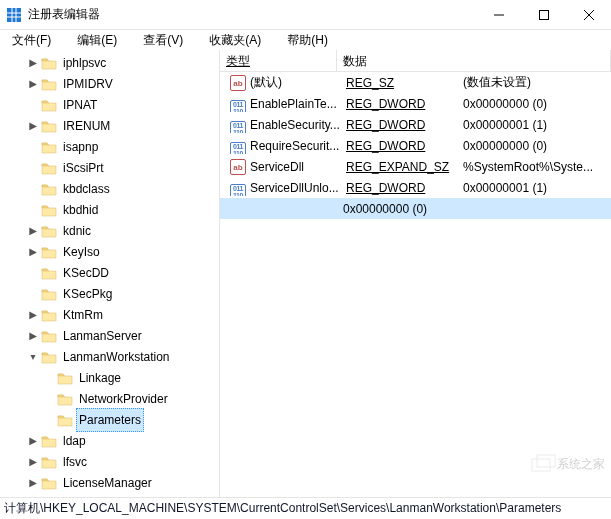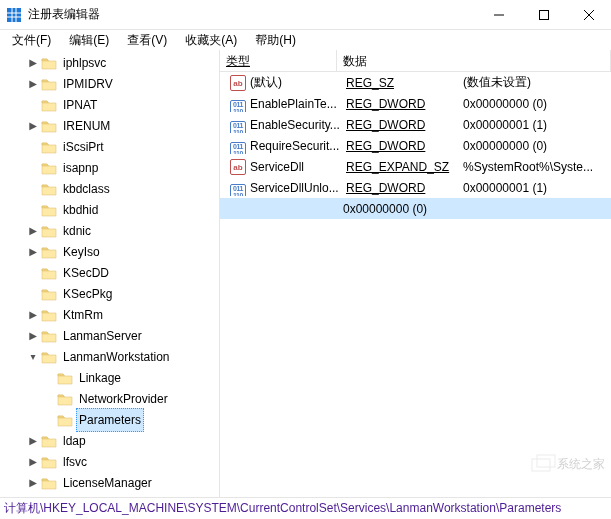--- a/index.html
+++ b/index.html
@@ -4,21 +4,21 @@
 <style>
 * { box-sizing: border-box; margin: 0; padding: 0; font-family: "Microsoft YaHei", "Segoe UI", sans-serif; font-size: 12px; }
 body { background: #fff; width: 611px; height: 519px; overflow: hidden; position: relative; }
 
 .titlebar { height: 30px; display: flex; align-items: center; padding-left: 6px; background: #fff; border-bottom: 1px solid #e5e5e5; }
 .titlebar .app-icon { width: 16px; height: 16px; margin-right: 6px; }
 .titlebar .title { flex: 1; font-size: 12px; color: #000; }
 .titlebar .win-controls { display: flex; height: 100%; }
 .titlebar .win-btn { width: 45px; display: flex; align-items: center; justify-content: center; color: #000; }
 
-.menubar { height: 20px; display: flex; align-items: center; padding: 0 4px; gap: 2px; }
+.menubar { height: 20px; display: flex; align-items: center; padding: 0 4px; gap: 10px; }
 .menubar .menu-item { padding: 2px 8px; cursor: default; }
 
 .content { display: flex; height: calc(100% - 30px - 20px - 22px); position: relative; }
 
 .tree { width: 220px; overflow: auto; border-right: 1px solid #e5e5e5; padding: 2px 0 2px 2px; }
 .tree .node { display: flex; align-items: center; height: 21px; padding-left: 0; white-space: nowrap; }
 .tree .expander { width: 14px; height: 14px; display: inline-flex; align-items: center; justify-content: center; color: #555; font-size: 10px; flex-shrink: 0; }
 .tree .folder { width: 16px; height: 14px; margin: 0 3px 0 1px; flex-shrink: 0; }
 .tree .label { padding: 1px 3px; }
 .tree .selected .label { background: #cde8ff; border: 1px dotted #3399ff; padding: 4px 2px; }
@@ -32,21 +32,21 @@
 .list-row { display: flex; align-items: center; height: 21px; }
 .list-row.selected { background: #cde8ff; }
 .list-row .cell { padding: 0 6px; white-space: nowrap; overflow: hidden; text-overflow: ellipsis; }
 .list-row .icon { width: 16px; height: 16px; margin-left: 4px; margin-right: 4px; flex-shrink: 0; }
 .col-name { width: 120px; display: flex; align-items: center; }
 .col-type { width: 117px; text-decoration: underline; }
 .col-data { flex: 1; }
 
 .list-row .rename-input { font-size: 12px; border: 1px solid #000; padding: 1px 2px; height: 17px; width: 150px; outline: none; }
 
-.statusbar { height: 22px; border-top: 1px solid #e5e5e5; display: flex; align-items: center; padding: 0 4px; font-size: 12px; color: #4c1d95; white-space: nowrap; overflow: hidden; }
+.statusbar { height: 22px; border-top: 1px solid #e5e5e5; display: flex; align-items: center; padding: 0 4px; font-size: 12px; color: #0f172a; white-space: nowrap; overflow: hidden; }
 
 .watermark { position: absolute; right: 6px; bottom: 22px; opacity: 0.35; font-size: 14px; color: #777; pointer-events: none; display: flex; align-items: center; }
 .watermark svg { opacity: 0.5; }
 
 svg.folder-svg .body { fill: #ffe9a6; stroke: #d9b869; stroke-width: 0.5; }
 svg.app-svg rect { fill: #1e78d7; }
 svg.app-svg .grid { stroke: #fff; stroke-width: 1; }
 
 .reg-icon { display: inline-flex; align-items: center; justify-content: center; width: 16px; height: 16px; }
 .reg-icon.str { background: #fff; border: 1px solid #c05050; color: #c05050; font-size: 8px; font-weight: bold; border-radius: 2px; text-align: right; }
@@ -128,29 +128,29 @@
             <path class="body" d="M1 3 h5 l1.5 2 H1 z" style="fill:#f2d47a"></path>
           </svg></span>
         <span class="label">IRENUM</span>
       </div>
       <div class="node indent-2">
         <span class="expander"></span>
         <span class="folder"><svg class="folder-svg" width="16" height="14">
             <path class="body" d="M1 3 h5 l1.5 2 H15 v8 H1 z"></path>
             <path class="body" d="M1 3 h5 l1.5 2 H1 z" style="fill:#f2d47a"></path>
           </svg></span>
+        <span class="label">isapnp</span>
+      </div>
+      <div class="node indent-2">
+        <span class="expander"></span>
+        <span class="folder"><svg class="folder-svg" width="16" height="14">
+            <path class="body" d="M1 3 h5 l1.5 2 H15 v8 H1 z"></path>
+            <path class="body" d="M1 3 h5 l1.5 2 H1 z" style="fill:#f2d47a"></path>
+          </svg></span>
         <span class="label">iScsiPrt</span>
-      </div>
-      <div class="node indent-2">
-        <span class="expander"></span>
-        <span class="folder"><svg class="folder-svg" width="16" height="14">
-            <path class="body" d="M1 3 h5 l1.5 2 H15 v8 H1 z"></path>
-            <path class="body" d="M1 3 h5 l1.5 2 H1 z" style="fill:#f2d47a"></path>
-          </svg></span>
-        <span class="label">isapnp</span>
       </div>
       <div class="node indent-2">
         <span class="expander"></span>
         <span class="folder"><svg class="folder-svg" width="16" height="14">
             <path class="body" d="M1 3 h5 l1.5 2 H15 v8 H1 z"></path>
             <path class="body" d="M1 3 h5 l1.5 2 H1 z" style="fill:#f2d47a"></path>
           </svg></span>
         <span class="label">kbdclass</span>
       </div>
       <div class="node indent-2">

